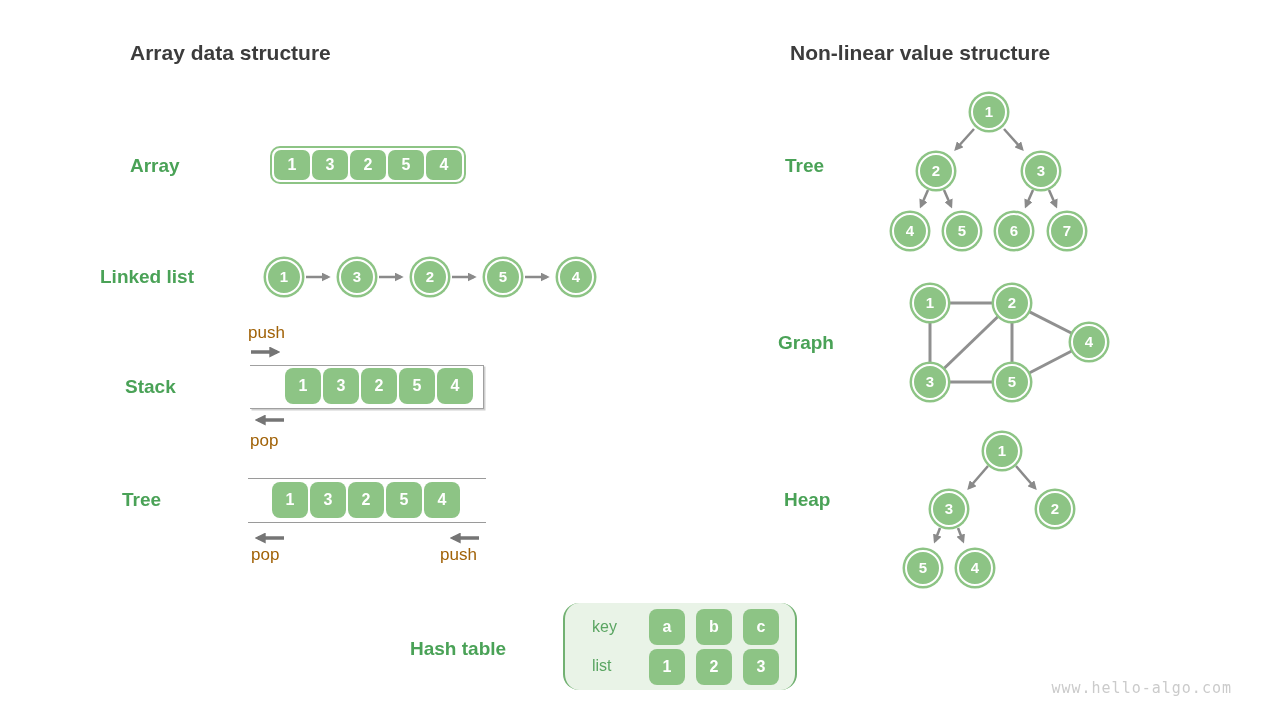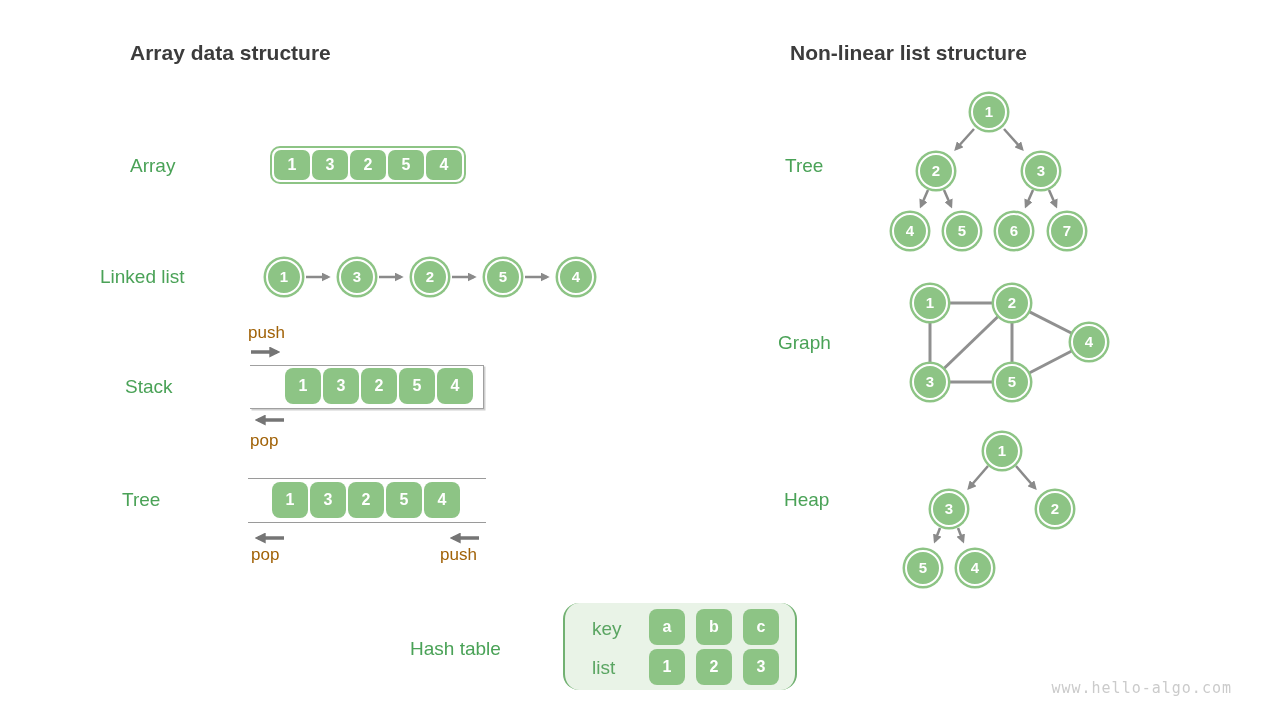--- a/index.html
+++ b/index.html
@@ -2,21 +2,21 @@
 <html><head>
 <meta charset="utf-8">
 <style>
   html,body{margin:0;padding:0;background:#fff;}
   .canvas{
     position:relative;width:1280px;height:720px;background:#ffffff;overflow:hidden;
     font-family:"Liberation Sans",sans-serif;
   }
   .overlay{position:absolute;left:0;top:0;width:1280px;height:720px;pointer-events:none;}
   .section-title{position:absolute;font-size:21px;font-weight:bold;color:#3c3c3c;white-space:nowrap;}
-  .ds-label{position:absolute;font-size:19px;font-weight:normal;color:#4aa257;white-space:nowrap;}
+  .ds-label{position:absolute;font-size:19px;font-weight:bold;color:#4aa257;white-space:nowrap;}
   .io-label{position:absolute;font-size:17px;color:#a16207;white-space:nowrap;}
   .node{
     position:absolute;width:32px;height:32px;border-radius:50%;
     background:#8dc485;border:2px solid #ffffff;box-shadow:0 0 0 2.5px #8dc485;
     color:#ffffff;font-weight:bold;font-size:15px;text-align:center;line-height:32px;
   }
   .cell{
     width:36px;height:36px;border-radius:8px;background:#8dc485;
     color:#ffffff;font-weight:bold;font-size:16px;text-align:center;line-height:36px;
     flex:0 0 auto;
@@ -37,21 +37,21 @@
     border-top:1.5px solid #9a9a9a;border-bottom:1.5px solid #9a9a9a;
   }
   .queue-cells{position:absolute;left:24px;top:3px;display:flex;gap:2px;}
   .hash-box{
     position:absolute;left:563px;top:603px;width:230px;height:87px;
     background:#e9f3e7;border-left:2.5px solid #72b172;border-right:2.5px solid #72b172;
     border-radius:16px;
   }
   .hash-cell{position:absolute;width:36px;height:36px;border-radius:8px;background:#8dc485;
     color:#fff;font-weight:bold;font-size:16px;text-align:center;line-height:36px;}
-  .hash-rowlabel{position:absolute;left:27px;font-size:19px;color:#5aa562;white-space:nowrap;}
+  .hash-rowlabel{position:absolute;left:27px;font-size:16px;color:#5aa562;white-space:nowrap;}
   .watermark{
     position:absolute;right:48px;top:679px;font-family:"DejaVu Sans Mono",monospace;
     font-size:15px;color:#cbcbcb;letter-spacing:1px;
   }
 </style>
 </head>
 <body>
 
 <div class="canvas">
 
@@ -160,21 +160,21 @@
     <div class="hash-rowlabel" style="top:615px;left:27px;position:absolute;top:15px;">key</div>
     <div class="hash-rowlabel" style="position:absolute;top:54px;">list</div>
     <div class="hash-cell" style="left:84px;top:6px;">a</div>
     <div class="hash-cell" style="left:131px;top:6px;">b</div>
     <div class="hash-cell" style="left:178px;top:6px;">c</div>
     <div class="hash-cell" style="left:84px;top:46px;">1</div>
     <div class="hash-cell" style="left:131px;top:46px;">2</div>
     <div class="hash-cell" style="left:178px;top:46px;">3</div>
   </div>
 
-  <div class="section-title" style="left:790px;top:41px;">Non-linear list structure</div>
+  <div class="section-title" style="left:790px;top:41px;">Non-linear value structure</div>
 
   <div class="ds-label" style="left:785px;top:155px;">Tree</div>
   <div class="node" style="left:971px;top:94px;">1</div>
   <div class="node" style="left:918px;top:153px;">2</div>
   <div class="node" style="left:1023px;top:153px;">3</div>
   <div class="node" style="left:892px;top:213px;">4</div>
   <div class="node" style="left:944px;top:213px;">5</div>
   <div class="node" style="left:996px;top:213px;">6</div>
   <div class="node" style="left:1049px;top:213px;">7</div>
 

